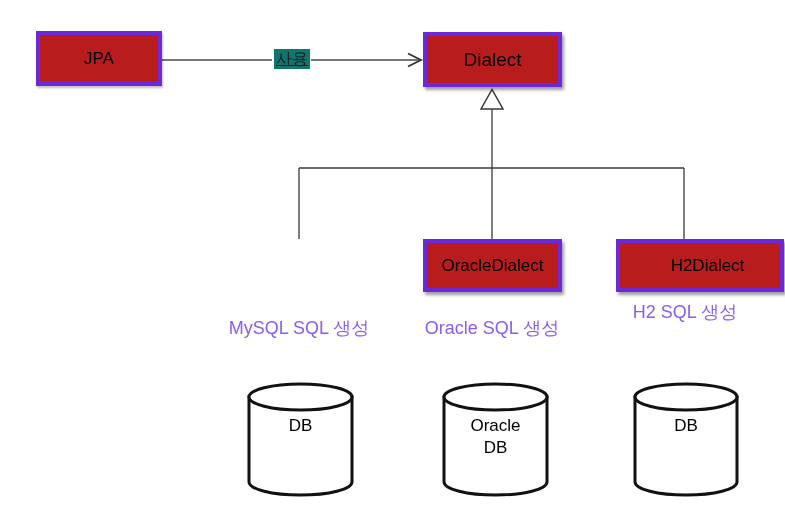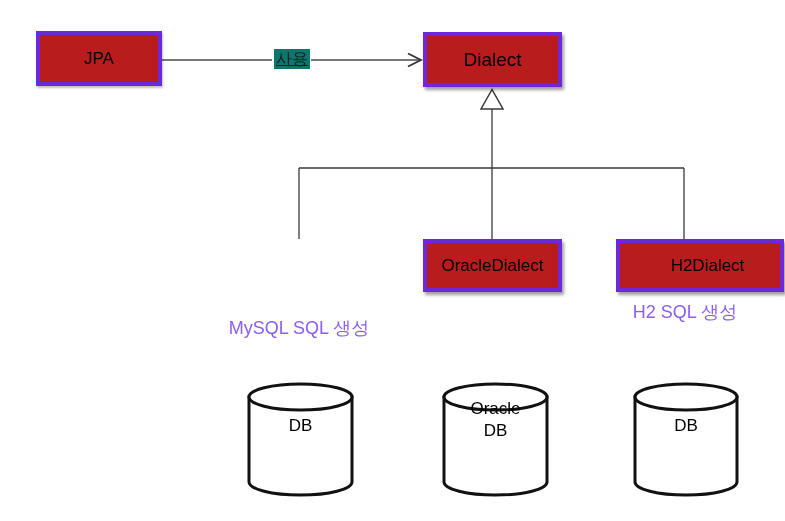--- a/index.html
+++ b/index.html
@@ -70,26 +70,27 @@
     <span>OracleDialect</span>
   </div>
 
   <div class="node shadow" style="left:616px;top:239px;width:168px;height:53px;padding-left:15px;">
     <span>H2Dialect</span>
   </div>
 
   <div class="edge-label" style="left:274px;top:49px;width:36px;">사용</div>
 
   <div class="caption" style="left:214px;top:316px;">MySQL SQL 생성</div>
+  <div class="caption" style="left:407px;top:316px;">Oracle SQL 생성</div>
   <div class="caption" style="left:600px;top:300px;">H2 SQL 생성</div>
 
   <div class="dbtext" style="left:249px;top:415px;width:103px;">
     <div>DB</div>
   </div>
-  <div class="dbtext" style="left:444px;top:398px;width:103px;">
+  <div class="dbtext" style="left:444px;top:415px;width:103px;">
     <div>Oracle</div>
     <div>DB</div>
   </div>
   <div class="dbtext" style="left:635px;top:415px;width:102px;">
     <div>DB</div>
   </div>
 
 </div>
 
 </body></html>

